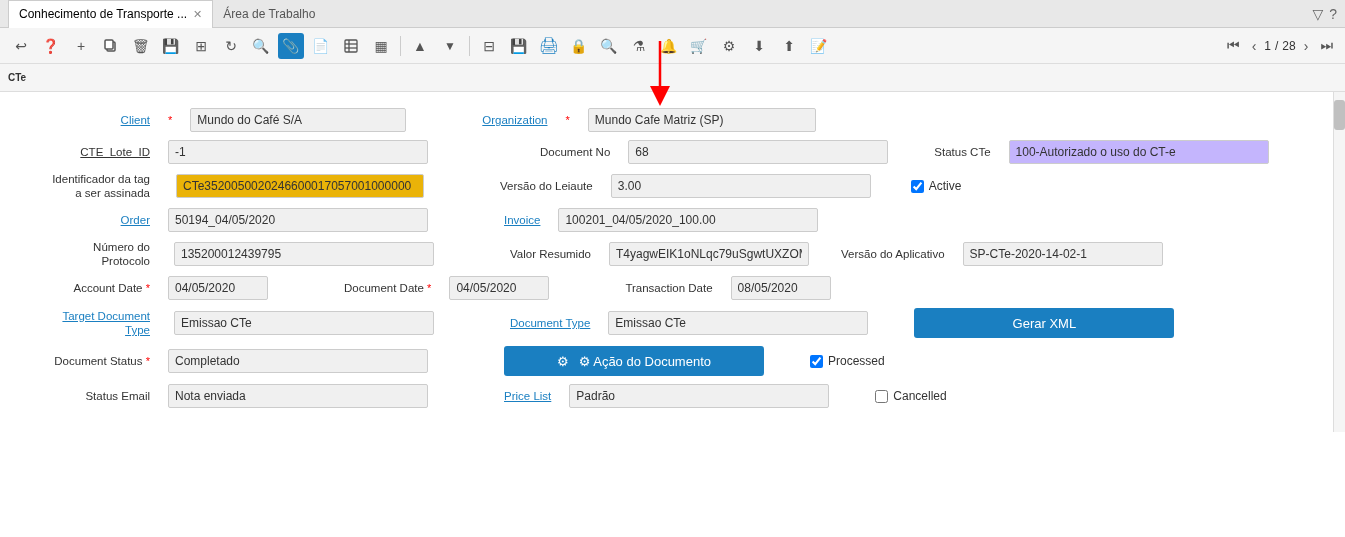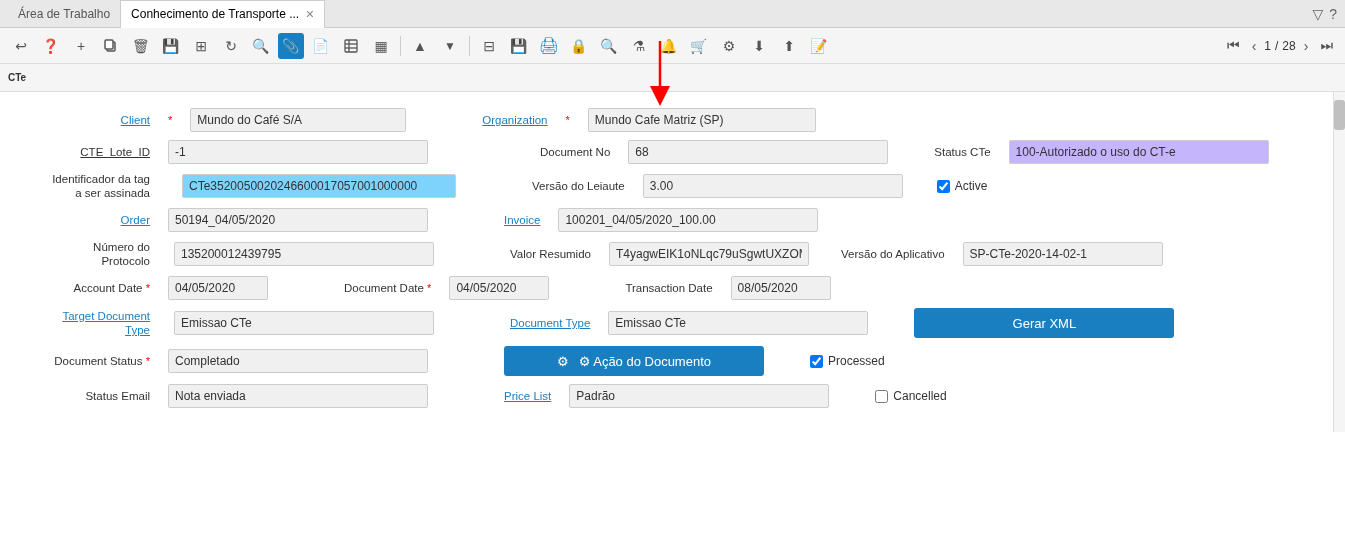--- a/index.html
+++ b/index.html
@@ -236,26 +236,26 @@
   <svg class="red-arrow" width="60" height="80">
     <defs>
       <marker id="arrowhead" markerWidth="8" markerHeight="8" refX="4" refY="4" orient="auto">
         <polygon points="0 0, 8 4, 0 8" fill="red"></polygon>
       </marker>
     </defs>
     <line x1="30" y1="5" x2="30" y2="60" stroke="red" stroke-width="2.5" marker-end="url(#arrowhead)"></line>
   </svg>
 
   <div class="tab-bar">
-    <div class="tab-item">
-      <span>Área de Trabalho</span>
-    </div>
     <div class="tab-item active">
       <span>Conhecimento de Transporte ...</span>
       <span class="tab-close">✕</span>
+    </div>
+    <div class="tab-item">
+      <span>Área de Trabalho</span>
     </div>
     <div class="window-controls">
       <span>▽</span>
       <span>?</span>
     </div>
   </div>
 
   <div class="toolbar">
     <button class="toolbar-btn" title="Undo">↩</button>
     <button class="toolbar-btn" title="Help">❓</button>
@@ -349,27 +349,27 @@
           <input type="text" class="form-input" value="100-Autorizado o uso do CT-e" readonly="" style="background: #c4b5fd; width: 260px;">
         </div>
       </div>
 
       <div class="form-row" style="margin-bottom:8px; align-items:center;">
         <div class="form-group">
           <div style="text-align:right; min-width:130px;">
             <span class="form-label">Identificador da tag</span><br>
             <span class="form-label">a ser assinada</span>
           </div>
-          <input type="text" class="form-input" value="CTe3520050020246600017057001000000" style="background: #7dd3fc; width: 274px; margin-left: 14px;">
+          <input type="text" class="form-input" value="CTe3520050020246600017057001000000" style="background: #eab308; width: 248px; margin-left: 8px;">
         </div>
         <div class="form-group" style="margin-left:60px;">
           <span class="form-label">Versão do Leiaute</span>
           <input type="text" class="form-input medium" value="3.00" style="background: rgb(240, 240, 240); width: 260px;">
         </div>
-        <div class="checkbox-group" style="margin-left:18px;justify-content:center;">
+        <div class="checkbox-group" style="margin-left:24px;justify-content:center;">
           <input type="checkbox" checked="" id="active-cb" style="">
           <label for="active-cb" class="checkbox-label">Active</label>
         </div>
       </div>
 
       <div class="form-row" style="margin-bottom:8px;">
         <div class="form-group">
           <span class="form-label link label-col">Order</span>
           <input type="text" class="form-input" value="50194_04/05/2020" style="background: rgb(240, 240, 240); width: 260px;">
         </div>

